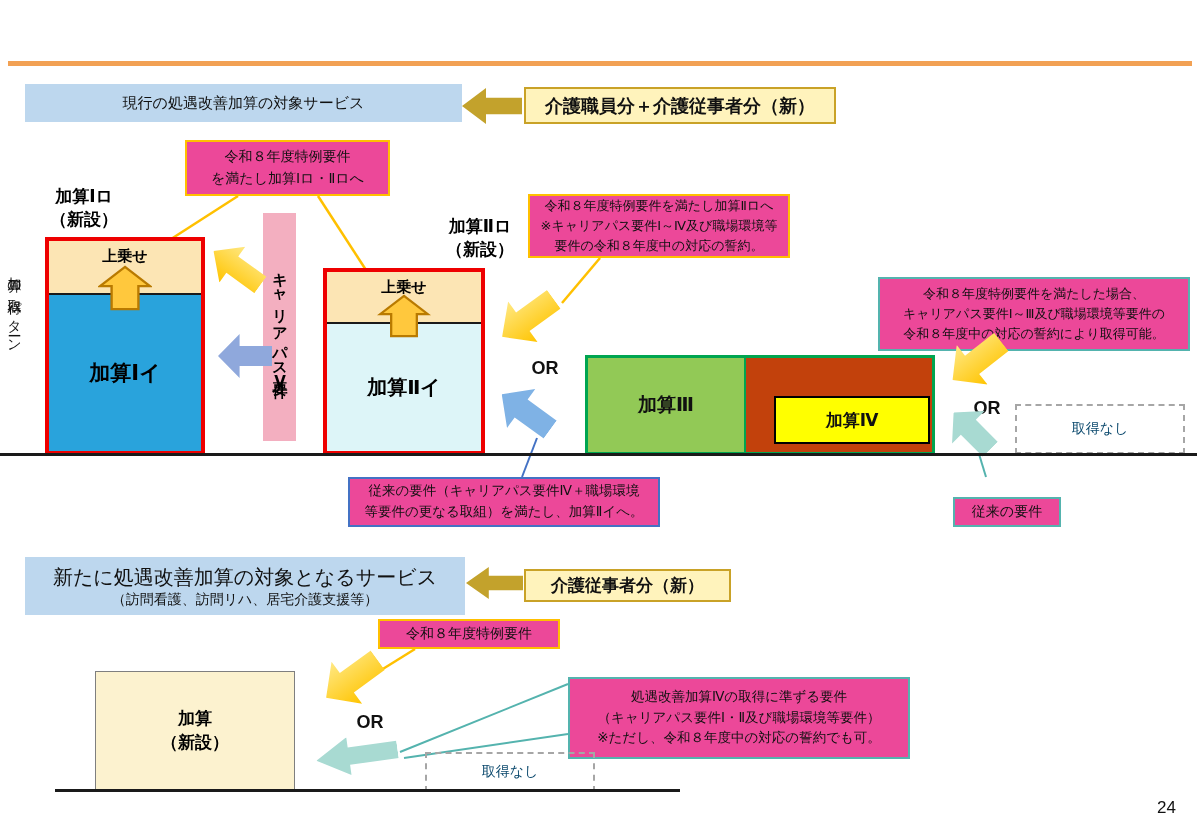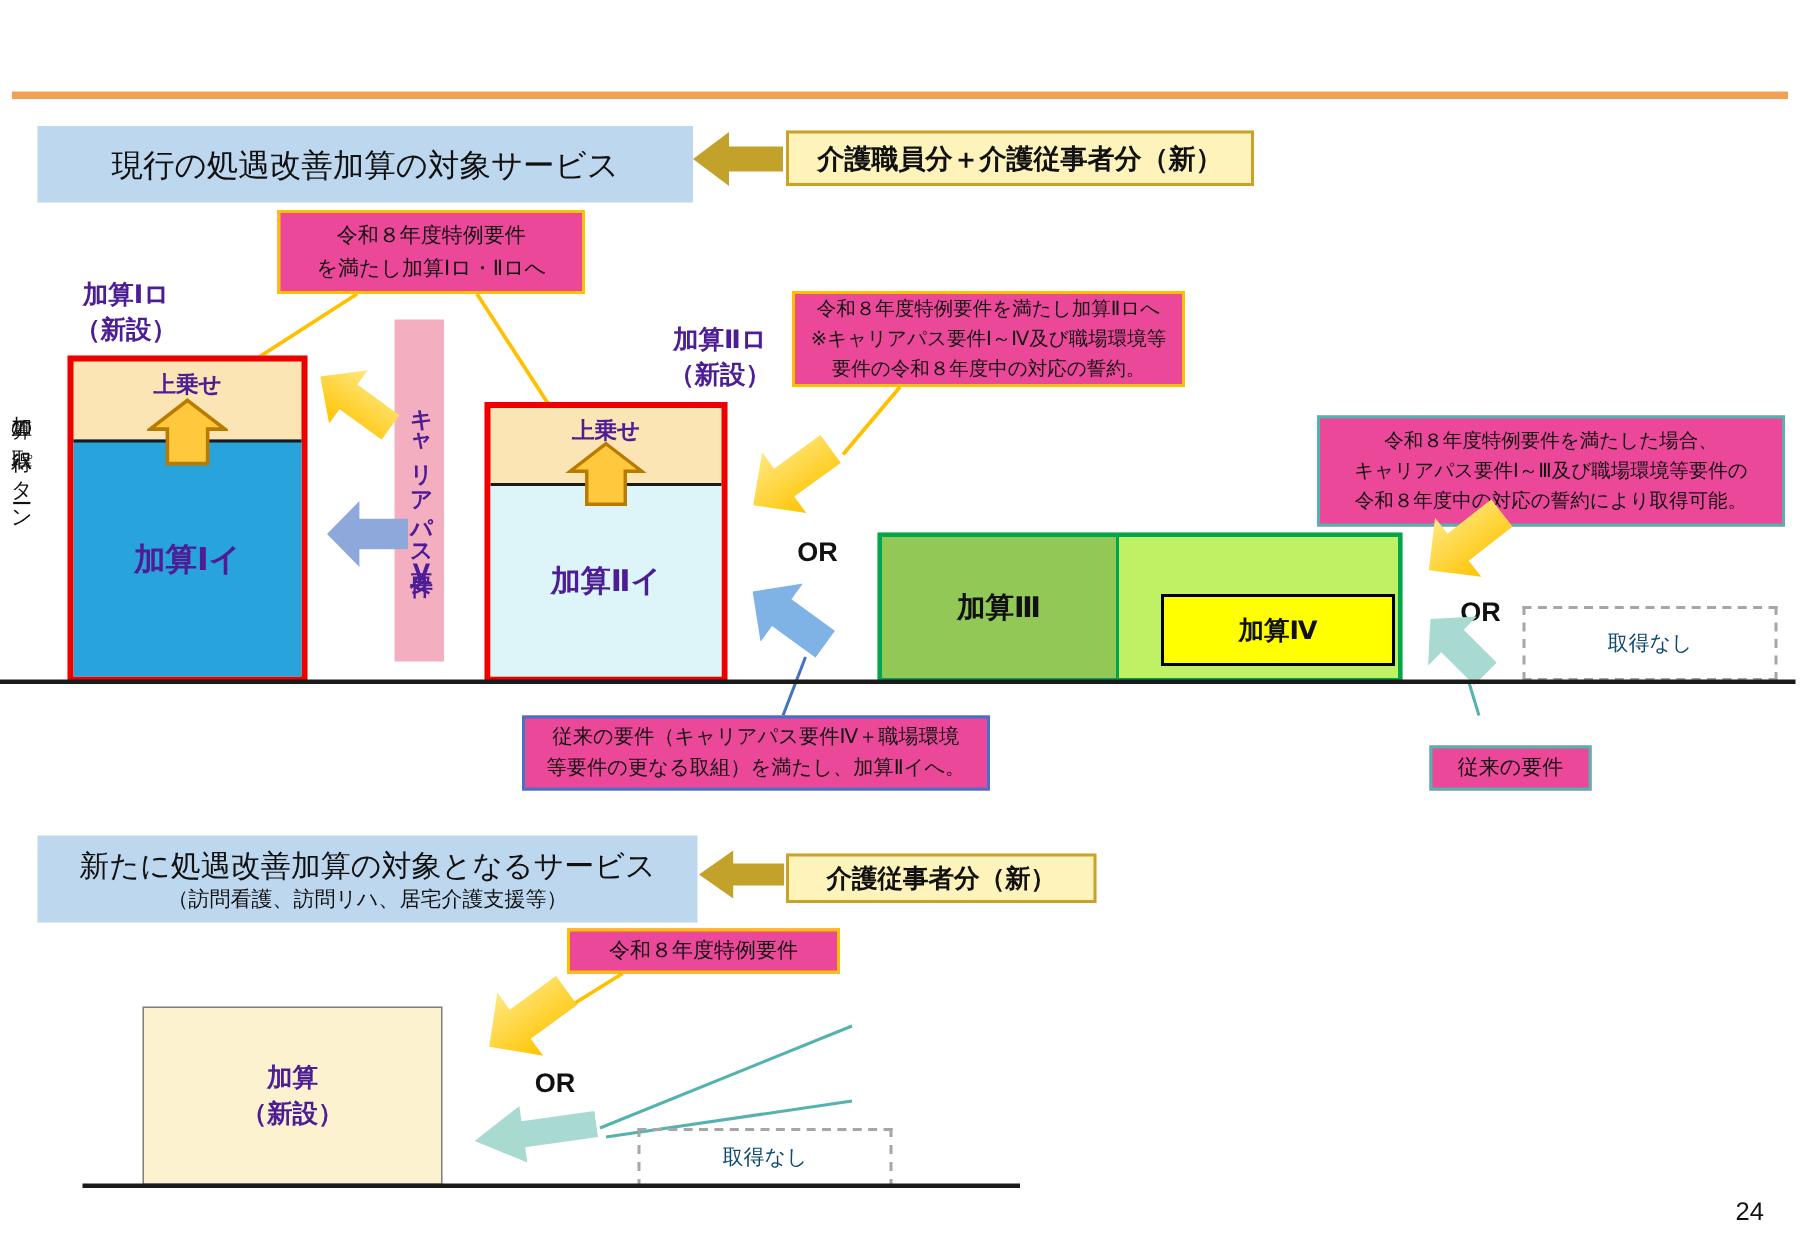--- a/index.html
+++ b/index.html
@@ -16,21 +16,21 @@
   .tag { position:absolute; background:#FFF3BC; border:2.5px solid #C9A227; display:flex; align-items:center;
          justify-content:center; font-weight:bold; }
   .hdr { position:absolute; background:#BDD7EE; display:flex; flex-direction:column; align-items:center; justify-content:center; text-align:center; }
   .arrow { position:absolute; }
   .arrow-left { clip-path: polygon(0% 50%, 40% 0%, 40% 27%, 100% 27%, 100% 73%, 40% 73%, 40% 100%); }
   .gold { background:#C3A22C; }
   .yellow { background:linear-gradient(180deg,#FFE883,#FFC400); }
   .blue-a { background:#8FA8DC; }
   .blue-a2 { background:#7FB2E5; }
   .teal-a { background:#A8DAD2; }
-  .redtxt { color:#4c1d95; font-weight:bold; }
+  .redtxt { color:#000000; font-weight:bold; }
   .vert { writing-mode:vertical-rl; text-orientation:upright; }
   .dashed { position:absolute; border:2px dashed #A6A6A6; color:#0c4a6e; display:flex; align-items:center; justify-content:center; }
   .baseline { position:absolute; height:3px; background:#1a1a1a; }
   .upsvg { position:absolute; left:50%; transform:translateX(-50%); z-index:3; }
 </style>
 </head>
 <body>
 
 <div class="page">
 
@@ -41,21 +41,21 @@
     <line x1="318" y1="196" x2="366" y2="270" stroke="#FFC000" stroke-width="2.5"></line>
     <line x1="600" y1="258" x2="562" y2="303" stroke="#FFC000" stroke-width="2.5"></line>
     <line x1="1005" y1="331" x2="985" y2="350" stroke="#FFC000" stroke-width="2.5"></line>
     <line x1="415" y1="649" x2="378" y2="672" stroke="#FFC000" stroke-width="2.5"></line>
     <line x1="522" y1="477" x2="537" y2="438" stroke="#4472C4" stroke-width="2"></line>
     <line x1="986" y1="477" x2="979" y2="454" stroke="#54B3AE" stroke-width="2"></line>
     <line x1="568" y1="684" x2="400" y2="752" stroke="#54B3AE" stroke-width="2"></line>
     <line x1="568" y1="734" x2="404" y2="758" stroke="#54B3AE" stroke-width="2"></line>
   </svg>
 
-  <div class="hdr" style="left:25px; top:84px; width:437px; height:51px; font-size:21px;">現行の処遇改善加算の対象サービス</div>
+  <div class="hdr" style="left:25px; top:84px; width:437px; height:38px; font-size:15px;">現行の処遇改善加算の対象サービス</div>
   <div class="arrow arrow-left gold" style="left:462px; top:88px; width:60px; height:36px;"></div>
   <div class="tag" style="left:524px; top:87px; width:312px; height:37px; font-size:18px;">介護職員分＋介護従事者分（新）</div>
 
   <div class="callout gold-b" style="left:185px; top:140px; width:205px; height:56px; font-size:14px;">令和８年度特例要件
 を満たし加算Ⅰロ・Ⅱロへ</div>
 
   <div class="abs redtxt pre" style="left:28px; top:186px; width:112px; text-align:center; font-size:17px; line-height:1.35;">加算Ⅰロ
 （新設）</div>
   <div class="abs redtxt pre" style="left:424px; top:216px; width:112px; text-align:center; font-size:17px; line-height:1.35;">加算Ⅱロ
 （新設）</div>
@@ -89,21 +89,21 @@
     </div>
   </div>
 
   <div class="callout gold-b" style="left:528px; top:194px; width:262px; height:64px; font-size:13px;">令和８年度特例要件を満たし加算Ⅱロへ
 ※キャリアパス要件Ⅰ～Ⅳ及び職場環境等
 要件の令和８年度中の対応の誓約。</div>
   <div class="arrow arrow-left yellow" style="left:496px; top:293px; width:64px; height:50px; transform:rotate(-36deg);"></div>
 
   <div class="abs" style="left:520px; top:358px; width:50px; text-align:center; font-size:18px; font-weight:bold;">OR</div>
 
-  <div class="abs" style="left:585px; top:355px; width:350px; height:100px; border:3px solid #00A550; background:#bef264;">
+  <div class="abs" style="left:585px; top:355px; width:350px; height:100px; border:3px solid #00A550; background:#c2410c;">
     <div class="abs flexc" style="left:0; top:0; width:158px; height:94px; background:#92C956; border-right:2px solid #00A550; font-size:19px; font-weight:bold;">加算Ⅲ</div>
     <div class="abs flexc" style="left:186px; top:38px; width:156px; height:48px; background:#FFFF00; border:2px solid #000; font-size:17px; font-weight:bold;">加算Ⅳ</div>
   </div>
 
   <div class="callout teal-b" style="left:878px; top:257px; width:312px; height:74px; font-size:13px;">令和８年度特例要件を満たした場合、
 キャリアパス要件Ⅰ～Ⅲ及び職場環境等要件の
 令和８年度中の対応の誓約により取得可能。</div>
   <div class="arrow arrow-left yellow" style="left:946px; top:336px; width:62px; height:50px; transform:rotate(-38deg);"></div>
   <div class="abs" style="left:965px; top:398px; width:44px; text-align:center; font-size:18px; font-weight:bold;">OR</div>
   <div class="arrow arrow-left teal-a" style="left:946px; top:408px; width:52px; height:46px; transform:rotate(45deg);"></div>
@@ -129,20 +129,23 @@
   <div class="arrow arrow-left yellow" style="left:320px; top:653px; width:64px; height:52px; transform:rotate(-36deg);"></div>
 
   <div class="abs flexc" style="left:95px; top:671px; width:200px; height:119px; background:#FCF2CF; border:1.5px solid #7F7F7F;">
     <span class="redtxt pre" style="font-size:17px; line-height:1.4;">加算
 （新設）</span>
   </div>
 
   <div class="abs" style="left:348px; top:712px; width:44px; text-align:center; font-size:18px; font-weight:bold;">OR</div>
   <div class="arrow arrow-left teal-a" style="left:316px; top:736px; width:82px; height:38px; transform:rotate(-8deg);"></div>
 
+  <div class="callout teal-b" style="left:568px; top:657px; width:342px; height:82px; font-size:13.5px;">処遇改善加算Ⅳの取得に準ずる要件
+（キャリアパス要件Ⅰ・Ⅱ及び職場環境等要件）
+※ただし、令和８年度中の対応の誓約でも可。</div>
 
   <div class="dashed" style="left:425px; top:752px; width:170px; height:40px; font-size:14px;">取得なし</div>
 
   <div class="baseline" style="left:55px; top:789px; width:625px;"></div>
 
   <div class="abs" style="right:24px; top:798px; font-size:17px;">24</div>
 
 </div>
 
 </body></html>

